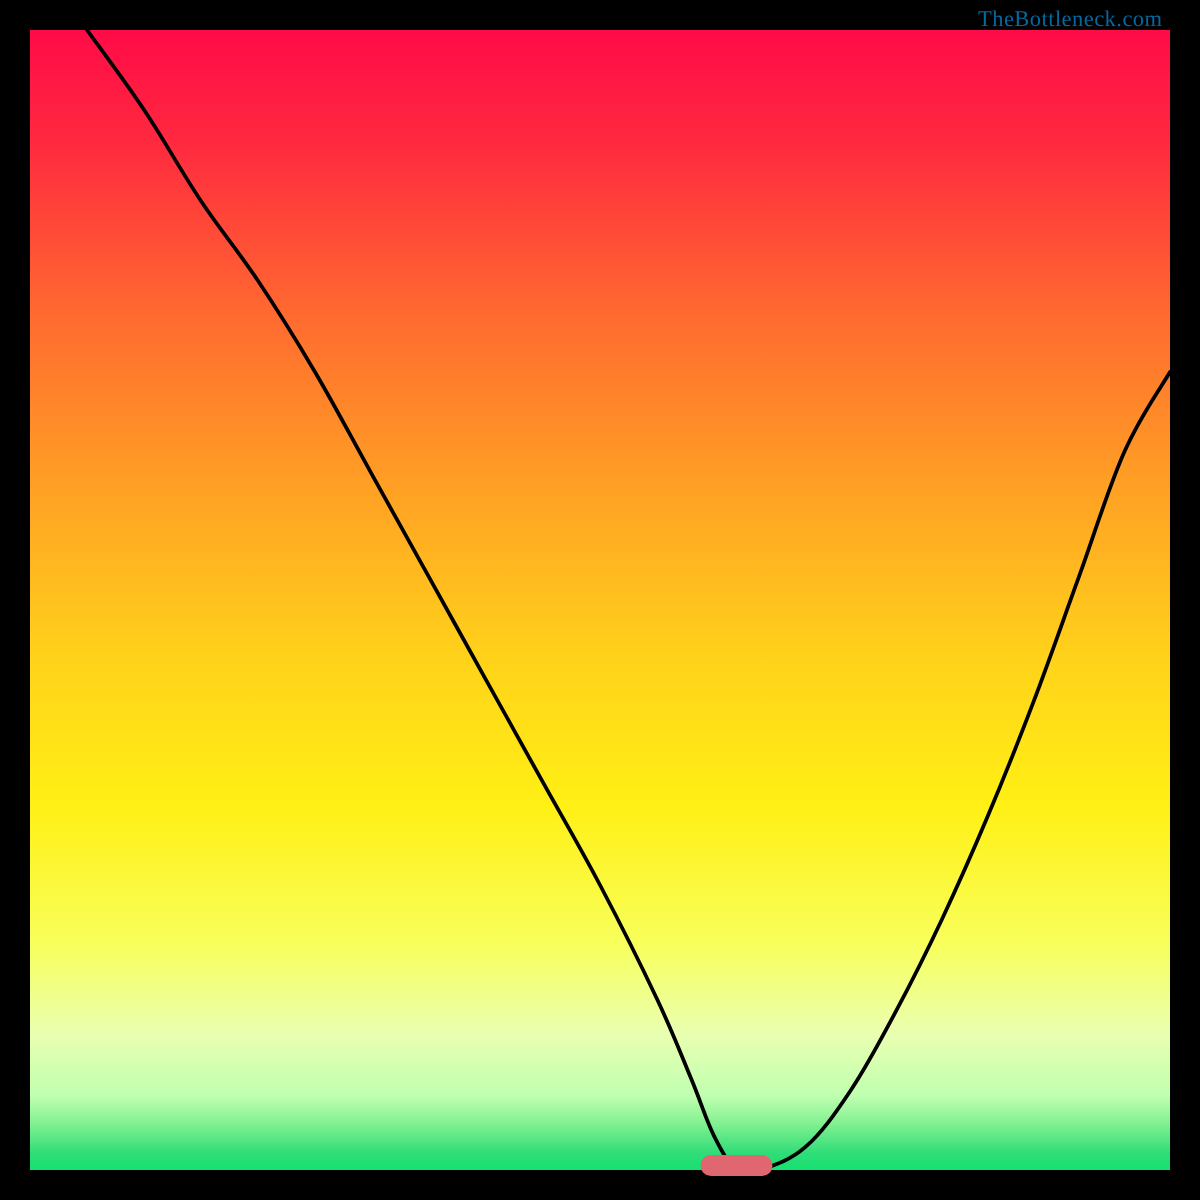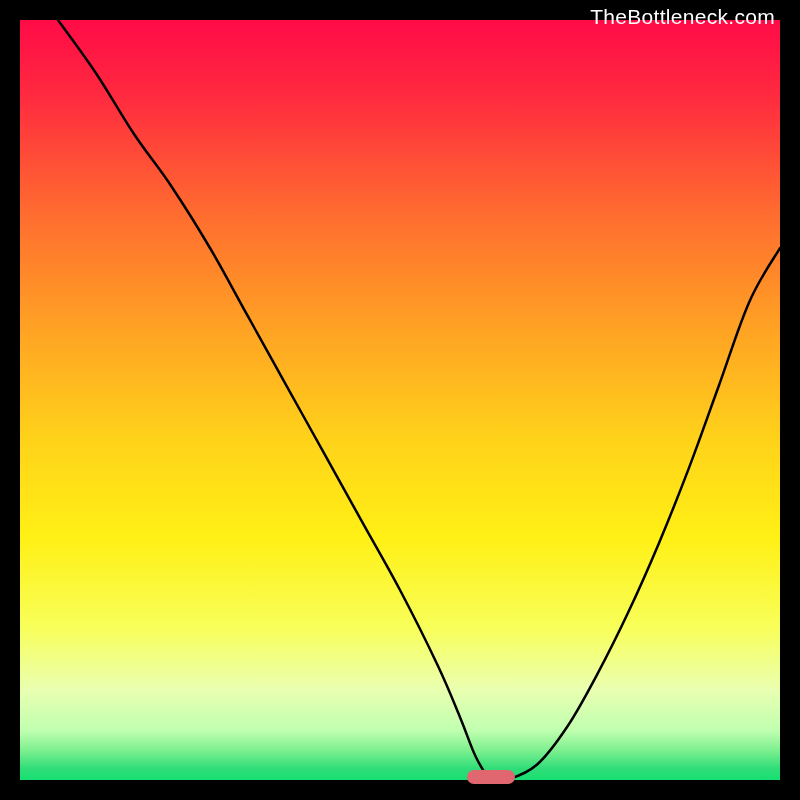--- a/index.html
+++ b/index.html
@@ -1,19 +1,19 @@
 <!DOCTYPE html>
 <html><head>
   <meta charset="utf-8">
   <style>
     body { margin: 0; padding: 0; width: 800px; height: 800px; background: #000; font-family: Arial, sans-serif; overflow: hidden; }
     .container { position: relative; width: 800px; height: 800px; }
     .plot-area { position: absolute; left: 20px; top: 20px; width: 760px; height: 760px; }
     .gradient-bg { position: absolute; left: 0; top: 0; width: 100%; height: 100%; }
-    .watermark { position: absolute; top: 5px; right: 25px; color: #ffffff; font-size: 21px; font-family: Liberation Sans, sans-serif; font-weight: 500; letter-spacing: 0.3px; }
+    .watermark { position: absolute; top: 5px; right: 25px; color: #0369a1; font-size: 15px; font-family: Liberation Serif, serif; font-weight: 500; letter-spacing: 0.3px; }
     .curve { position: absolute; left: 0; top: 0; width: 100%; height: 100%; pointer-events: none; }
     .marker { position: absolute; width: 48px; height: 14px; background: #e06670; border-radius: 7px; }
   </style>
 </head>
 <body>
 
 <div class="container">
   <div class="plot-area">
 
     <svg class="gradient-bg" viewBox="0 0 760 760" preserveAspectRatio="none">

